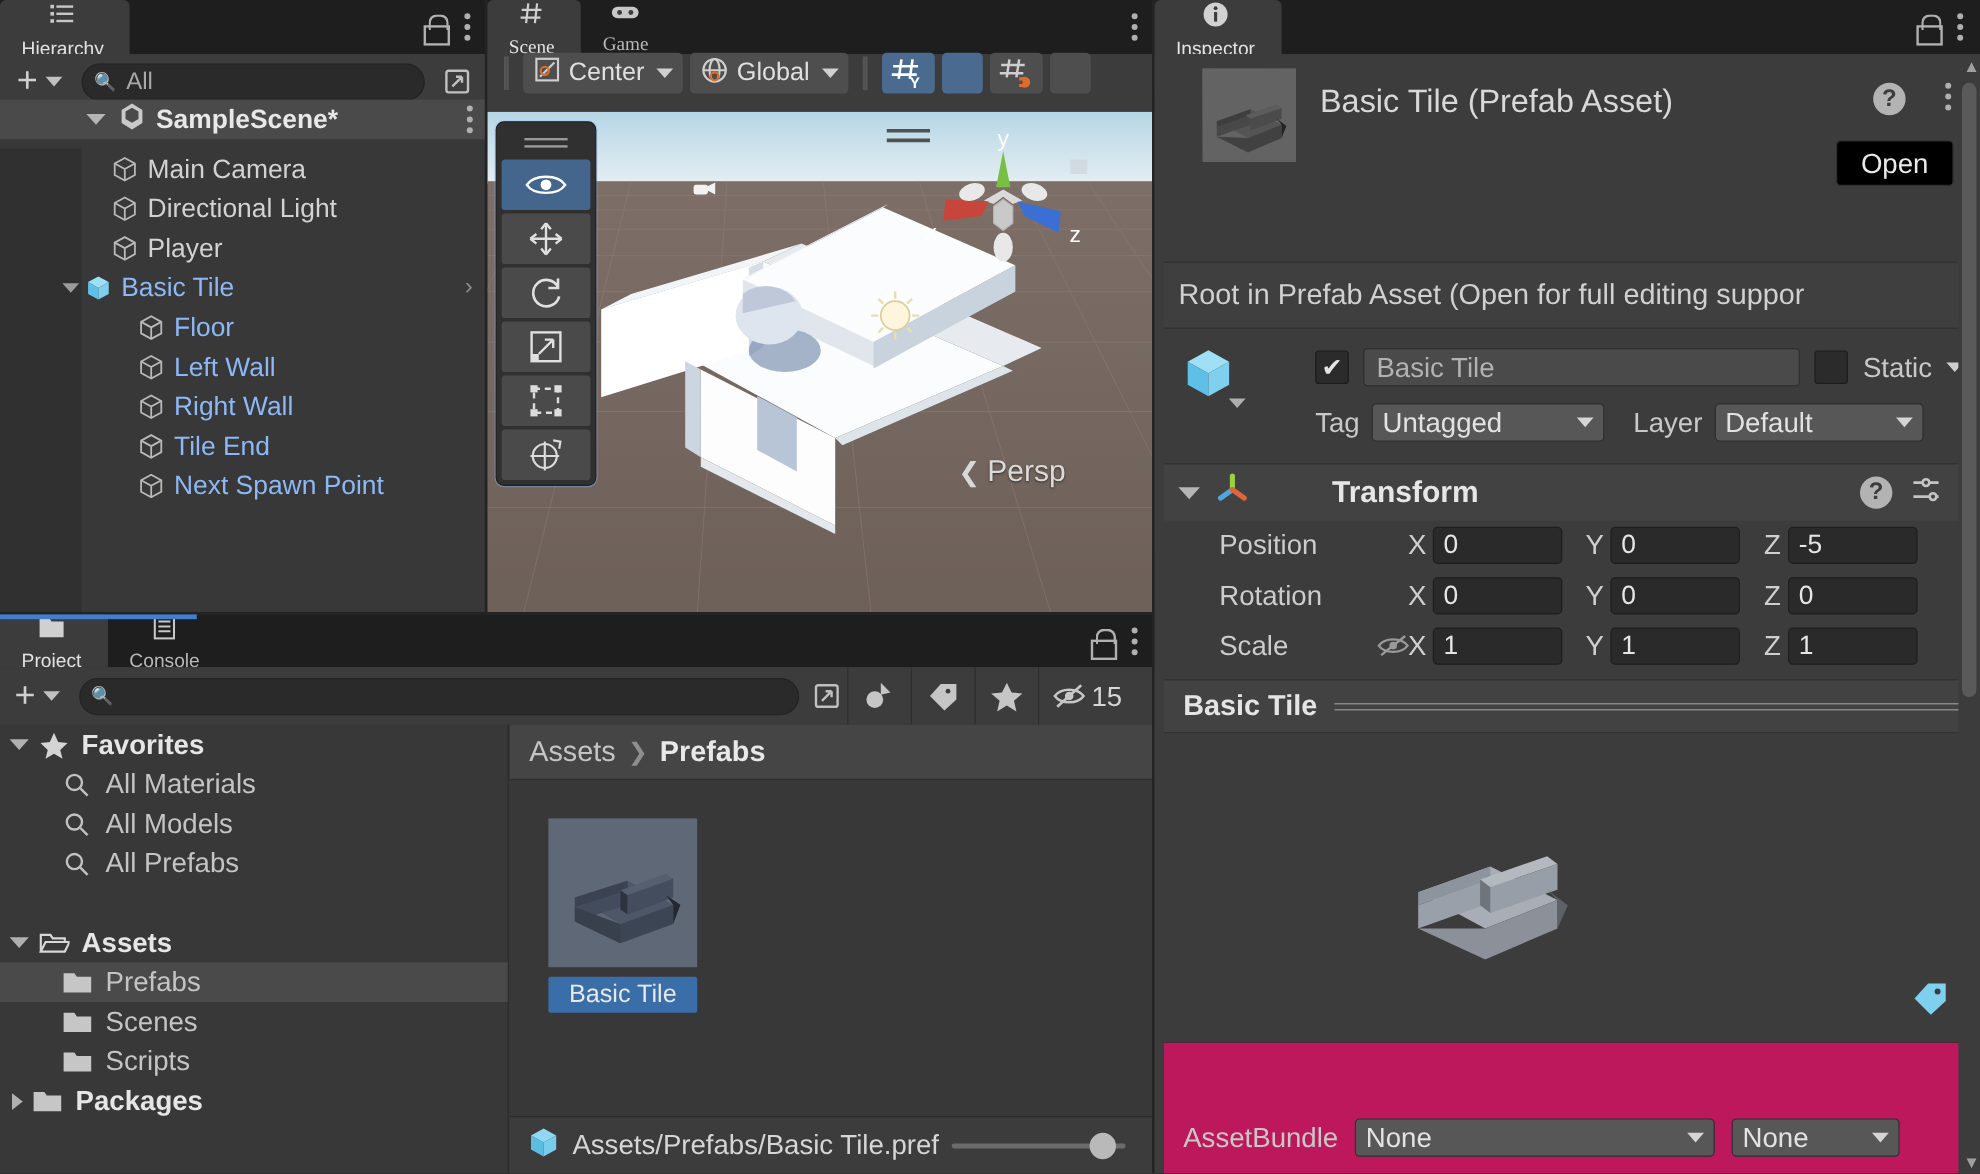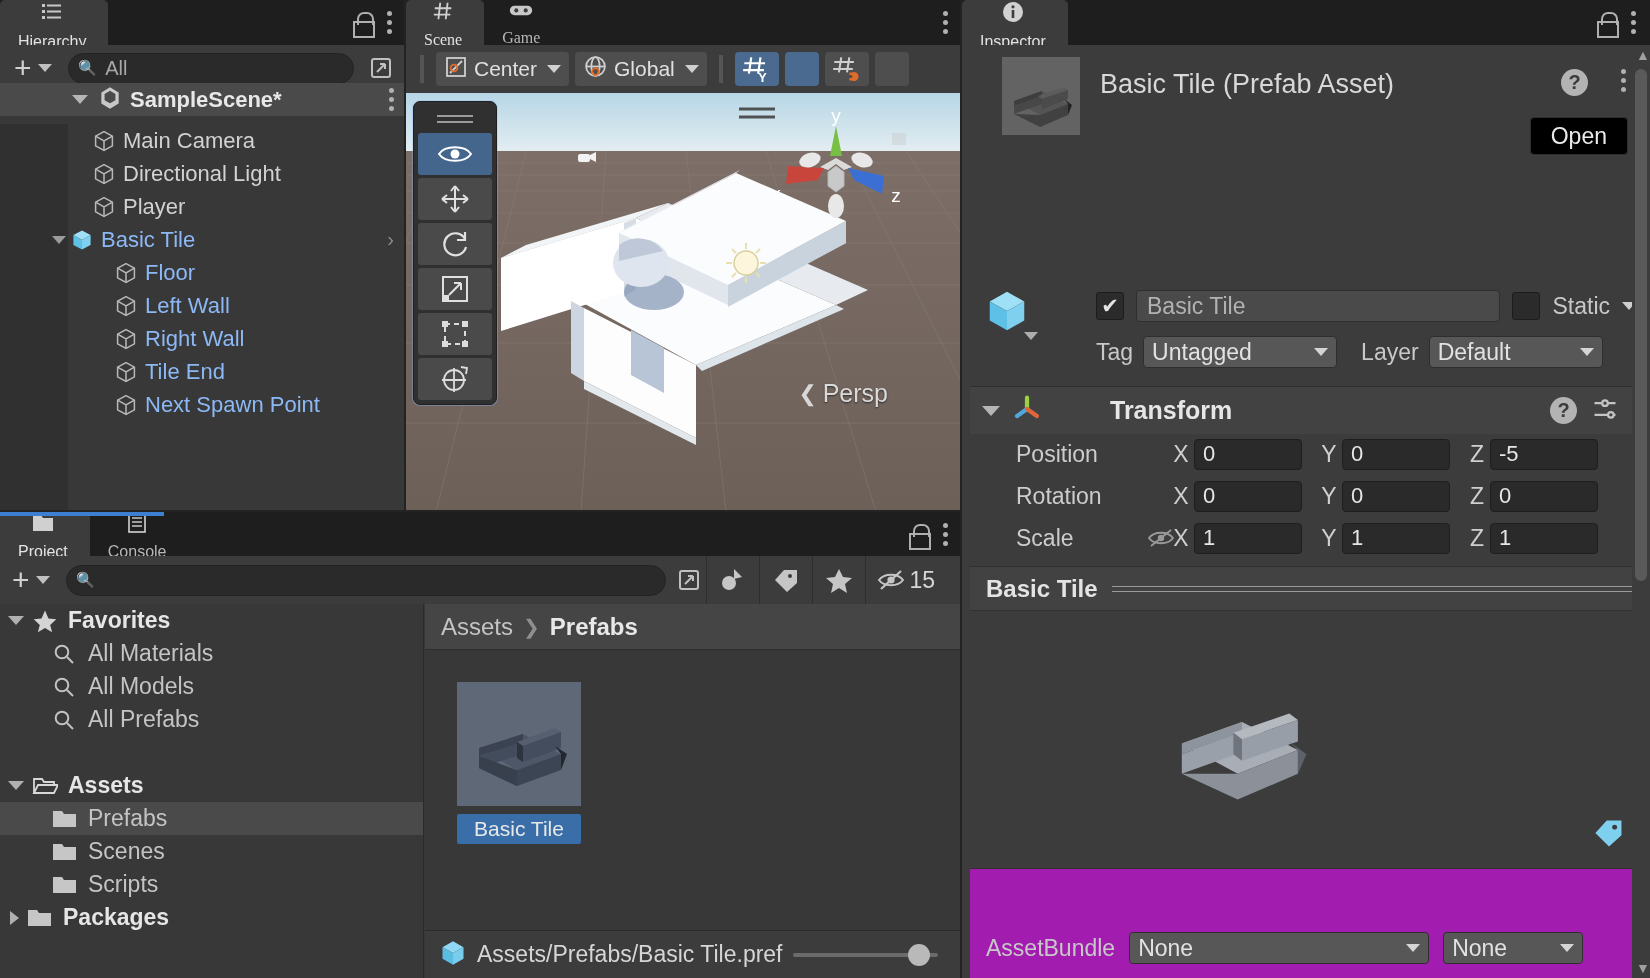--- a/index.html
+++ b/index.html
@@ -81,21 +81,21 @@
   .hrow .cube { width: 24px; height: 24px; flex: none; margin-right: 7px; }
   .hrow .txt { white-space: nowrap; }
   .hrow .chev-r { margin-left: auto; margin-right: 12px; color: #8d8d8d; font-size: 20px; }
   .blue { color: #8cb9f5; }
   .white { color: #d2d2d2; }
 
   
   #scenepanel { left: 406px; top: 0; width: 556px; height: 512px; background: #3c3c3c; }
   #scenepanel .tabstrip { background: #1e1e1e; font-family: Liberation Serif, serif; }
   .scene-toolbar {
-    position: absolute; top: 45px; left: 0; right: 0; height: 48px;
+    position: absolute; top: 45px; left: 0; right: 0; height: 32px;
     background: #3c3c3c; display: flex; align-items: center; padding: 0 8px; gap: 6px;
   }
   .sep { width: 3px; height: 28px; border-left: 2px solid #555; border-right: 2px solid #555; margin: 0 6px; }
   .pill {
     height: 34px; background: #4e4e4e; border-radius: 4px; display: flex; align-items: center;
     gap: 6px; padding: 0 8px; font-size: 21px; color: #e0e0e0; cursor: pointer;
   }
   .pill .cdn { width: 0; height: 0; border-left: 7px solid transparent; border-right: 7px solid transparent;
     border-top: 8px solid #d0d0d0; margin-left: 4px; }
   .sqbtn { width: 44px; height: 34px; background: #4e4e4e; border-radius: 4px; display:flex;
@@ -167,21 +167,21 @@
   .sub-head { position: absolute; left: 8px; right: 0; top: 566px; height: 44px; background: #424242;
     border-top:1px solid #303030; display:flex; align-items:center; padding: 0 16px; gap: 14px; }
   .sub-head .stitle { font-size: 24px; font-weight: bold; color: #e4e4e4; white-space: nowrap; }
   .sub-head .rule { flex:1; height: 6px; border-top:1px solid #9a9a9a; border-bottom:1px solid #9a9a9a; }
 
   .preview-area { position: absolute; left: 8px; right: 0; top: 610px; bottom: 110px;
      background: #3c3c3c; border-top: 1px solid #333; overflow: hidden; }
   .tagicon { position:absolute; right: 24px; bottom: 14px; }
 
   .ab-area { position: absolute; left: 8px; right: 0; bottom: 0; height: 110px;
-     background: #a21caf; border-top: 1px solid #2e2e2e; }
+     background: #be185d; border-top: 1px solid #2e2e2e; }
   .ab-row { position: absolute; left: 16px; right: 10px; bottom: 14px; display: flex; align-items: center; gap: 14px; }
 
   .vscroll { position: absolute; right: 0; top: 45px; bottom: 0; width: 18px; background: #3c3c3c; }
   .vscroll .thumb { position: absolute; left: 3px; top: 2px; width: 12px; height: 480px;
      background: #5a5a5a; border-radius: 6px; }
   .vsarrow { position:absolute; left:4px; color:#a0a0a0; font-size: 14px; }
 
   
   #project { left: 0; top: 512px; width: 962px; height: 466px; background: #383838; }
   #project .tabstrip { background: #1e1e1e; height: 44px; }
@@ -830,20 +830,21 @@
       <div class="insp-title">Basic Tile (Prefab Asset)</div>
       <div style="position:absolute;right:62px;top:24px" class="qmark">?</div>
       <span class="kebab" style="position:absolute;right:24px;top:24px">
           <i></i>
           <i></i>
           <i></i>
         </span>
       <div class="openbtn">Open</div>
     </div>
 
+    <div class="prefab-note">Root in Prefab Asset (Open for full editing suppor</div>
 
     <div class="obj-head">
       <div class="obj-cube">
         <svg width="46" height="46" viewBox="0 0 24 24">
           <polygon points="12,2 21,7 12,12 3,7" fill="#9fe0f7"></polygon>
           <polygon points="3,7 12,12 12,22 3,17" fill="#5ec0e6"></polygon>
           <polygon points="21,7 12,12 12,22 21,17" fill="#7fd0ef"></polygon>
         </svg>
       </div>
       <span class="obj-cube-caret"></span>

